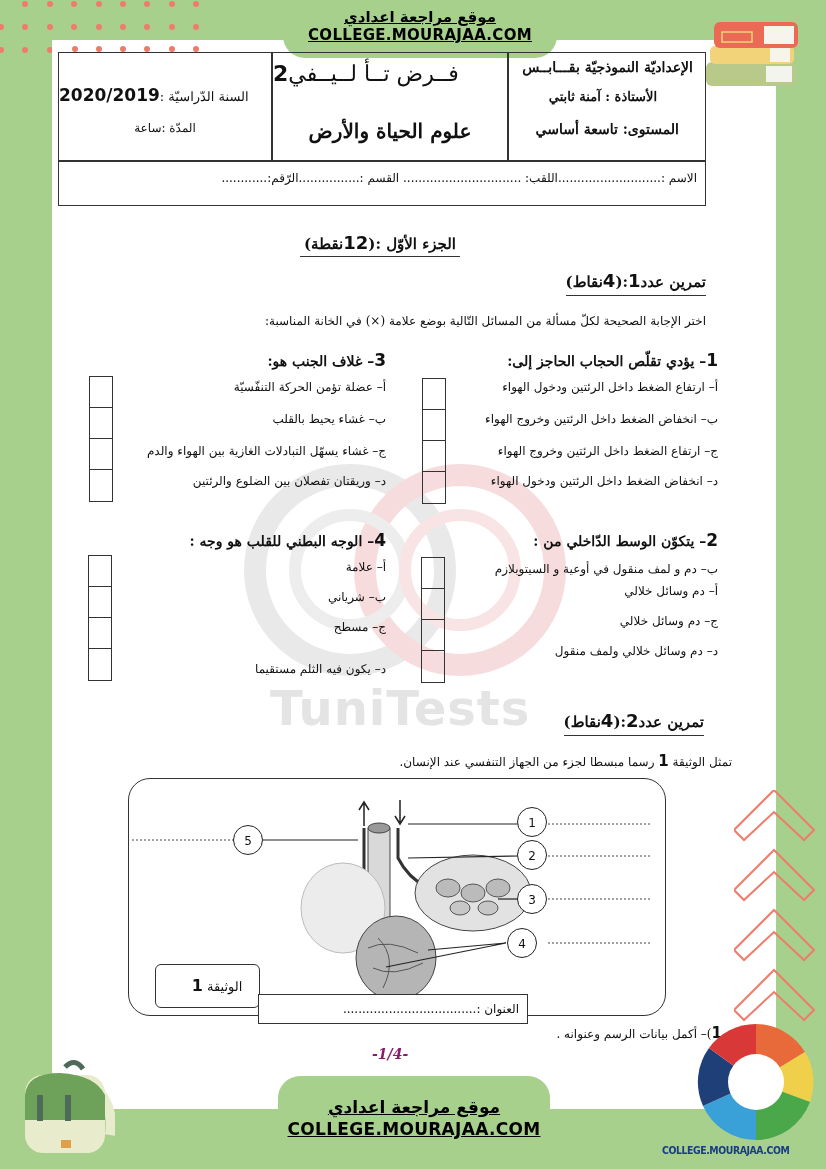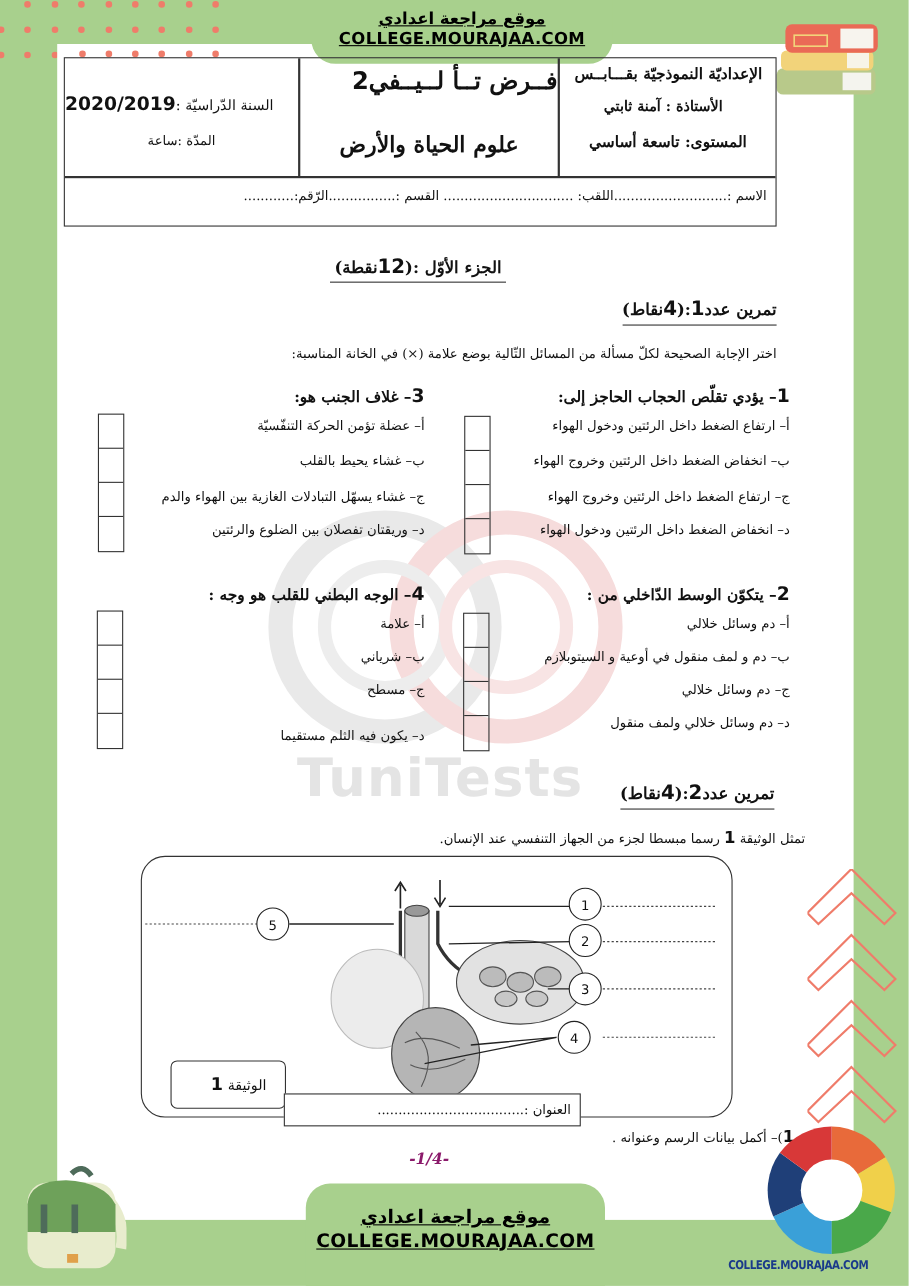--- a/index.html
+++ b/index.html
@@ -14,21 +14,21 @@
   .banner-bottom{left:278px;top:1076px;width:272px;height:93px;border-radius:22px 22px 0 0;padding-top:20px;box-sizing:border-box;}
   .banner-bottom .ar,.banner-bottom .en{font-size:17px;line-height:22px;}
   .header-table{position:absolute;left:58px;top:52px;width:648px;height:154px;border:1.5px solid #333;box-sizing:border-box;}
   .hcell{position:absolute;box-sizing:border-box;}
   .hline-v{position:absolute;background:#333;width:1.5px;}
   .hline-h{position:absolute;background:#333;height:1.5px;}
   .rtl{direction:rtl;}
   .t-school{position:absolute;right:12px;top:6px;font-size:14px;font-weight:bold;}
   .t-teacher{position:absolute;right:48px;top:36px;font-size:13px;font-weight:bold;}
   .t-level{position:absolute;right:26px;top:68px;font-size:14px;font-weight:bold;}
-  .t-exam{position:absolute;left:0;right:0;top:8px;text-align:right;font-size:22px;font-weight:bold;letter-spacing:2px;}
+  .t-exam{position:absolute;left:0;right:0;top:8px;text-align:left;font-size:22px;font-weight:normal;letter-spacing:2px;}
   .t-subject{position:absolute;left:0;right:0;top:66px;text-align:center;font-size:20px;font-weight:bold;}
   .t-year{position:absolute;left:0;right:12px;top:14px;text-align:left;font-size:13px;margin-top:18px;}
   .t-year b{font-family:"DejaVu Sans",sans-serif;font-size:17px;}
   .t-duration{position:absolute;left:0;right:0;top:68px;text-align:center;font-size:12px;}
   .t-ident{position:absolute;right:8px;top:118px;left:8px;font-size:12px;direction:rtl;}
   .part-title{position:absolute;left:300px;top:232px;width:160px;text-align:center;font-size:15px;font-weight:bold;direction:rtl;border-bottom:1.5px solid #333;padding-bottom:3px;}
   .part-title b{font-family:"DejaVu Sans",sans-serif;font-size:18px;}
   .ex-title{position:absolute;font-size:15px;font-weight:bold;direction:rtl;border-bottom:1.5px solid #333;padding-bottom:4px;}
   .ex-title b{font-family:"DejaVu Sans",sans-serif;font-size:18px;}
   .instr{position:absolute;right:120px;top:314px;font-size:12px;direction:rtl;}
@@ -168,22 +168,22 @@
 </div>
 <div class="boxes" style="left:89px;top:376px;">
   <div class="box"></div>
   <div class="box"></div>
   <div class="box"></div>
   <div class="box"></div>
 </div>
 
 <div class="q" style="right:108px;top:530px;">
   <div class="qtitle"><b>2</b><span>– يتكوّن الوسط الدّاخلي من :</span></div>
+  <div class="opt" style="margin-top:8px">ب– دم و لمف منقول في أوعية و السيتوبلازم</div>
   <div class="opt">أ– دم وسائل خلالي</div>
-  <div class="opt" style="margin-top:8px">ب– دم و لمف منقول في أوعية و السيتوبلازم</div>
   <div class="opt" style="margin-top:8px">ج– دم وسائل خلالي</div>
   <div class="opt" style="margin-top:8px">د– دم وسائل خلالي ولمف منقول</div>
 </div>
 <div class="boxes" style="left:421px;top:557px;">
   <div class="box"></div>
   <div class="box"></div>
   <div class="box"></div>
   <div class="box"></div>
 </div>
 

